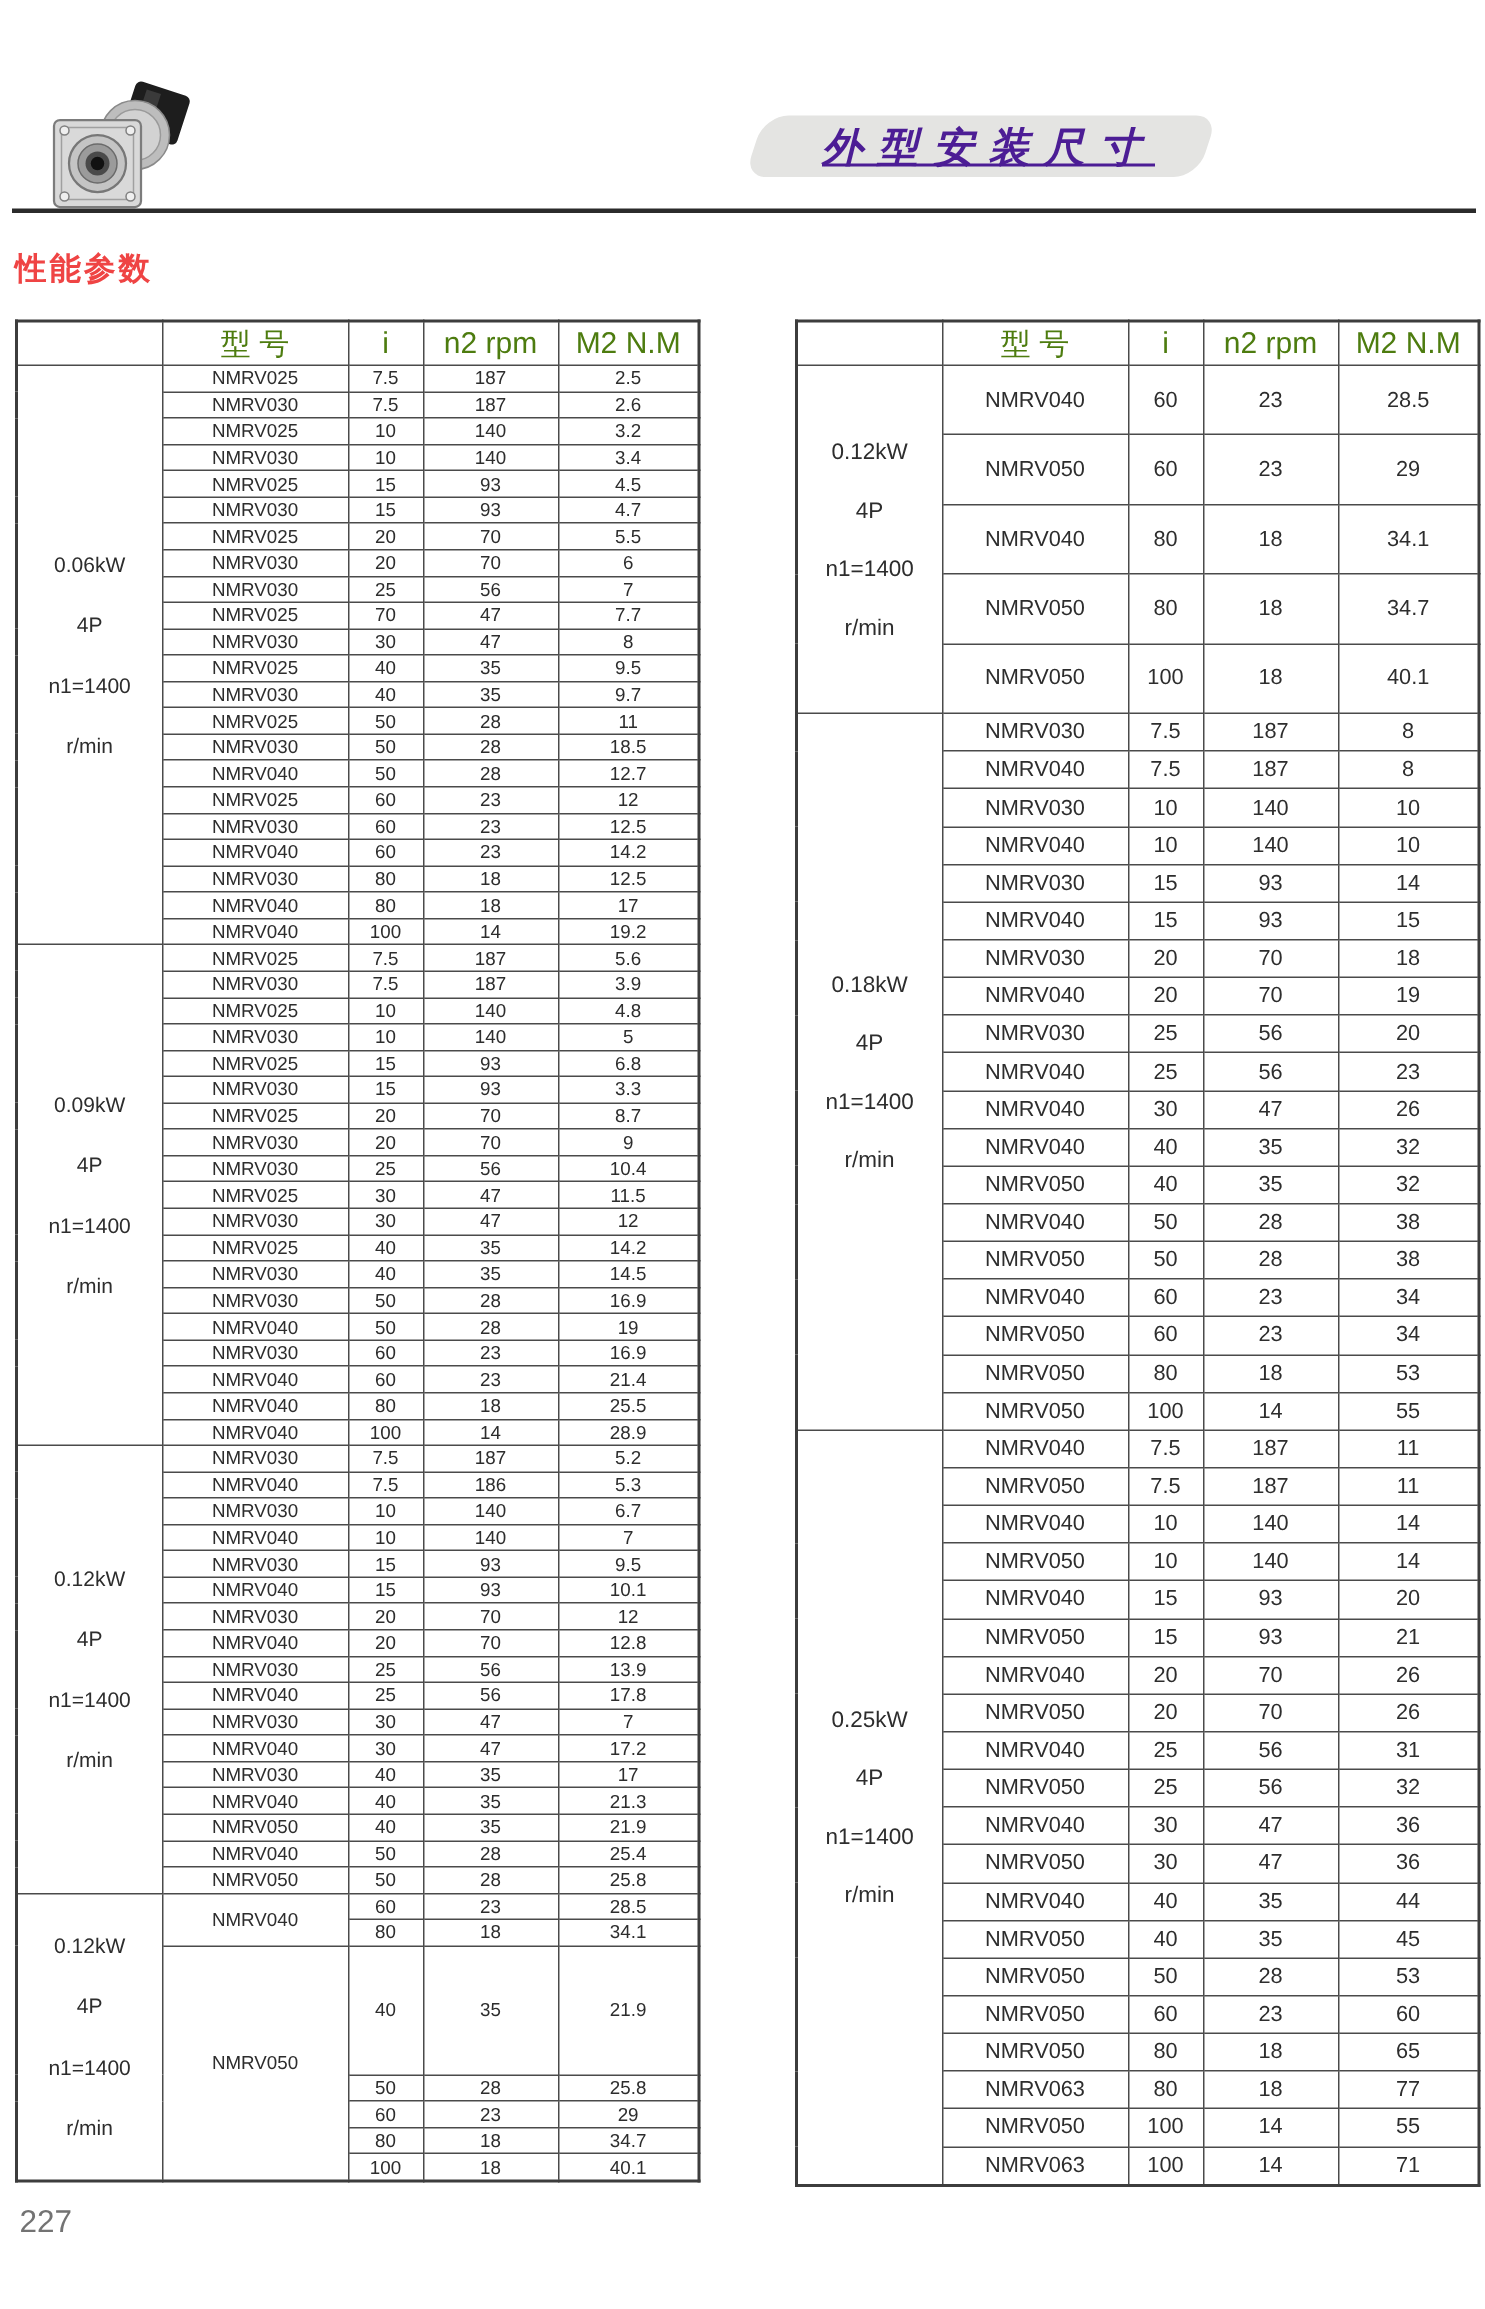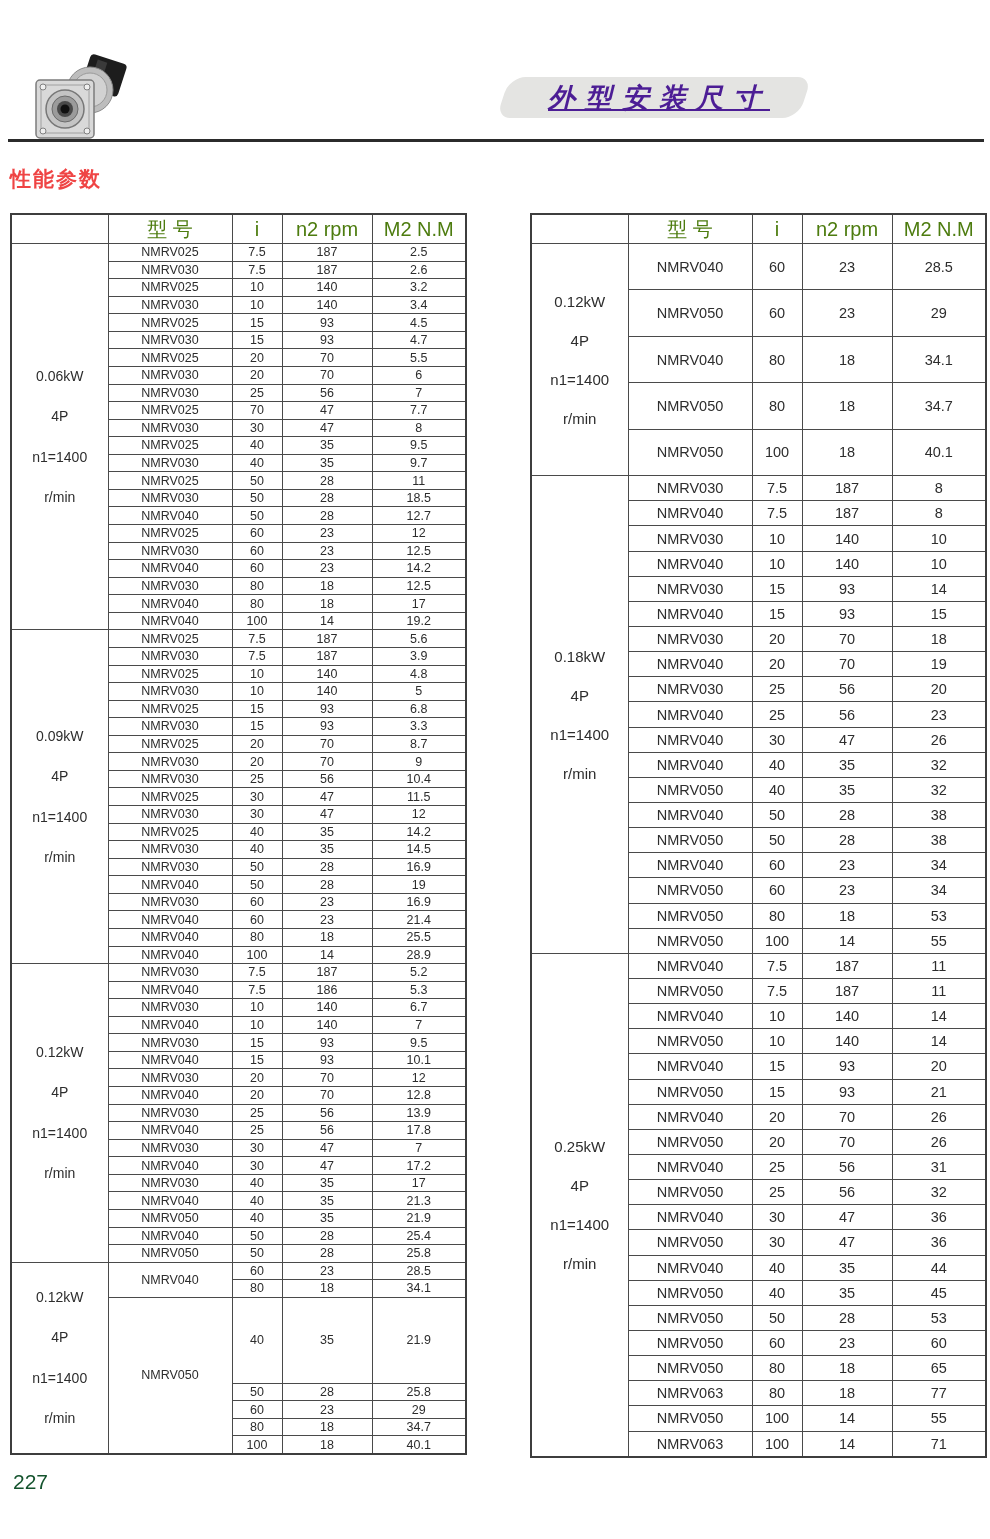--- a/index.html
+++ b/index.html
@@ -31,21 +31,21 @@
     border:1px solid #4a4a4a;text-align:center;vertical-align:middle;
     padding:0;overflow:hidden;white-space:nowrap;
   }
   table{border:2px solid #3d3d3d;}
   thead th{height:28px;font-weight:normal;font-size:20px;color:#4d7c0f;}
   .tbl-left td{font-size:12.5px;color:#2d2d2d;}
   .tbl-right td{font-size:14.5px;color:#2d2d2d;}
   .tbl-left td.group-label{font-size:14px;line-height:2.9;}
   .tbl-right td.group-label{font-size:15px;line-height:2.6;}
   .group-label{color:#1e1e1e;text-align:center;}
-  .page-number{position:absolute;left:13px;top:1470px;font-size:21px;color:#14532d;}
+  .page-number{position:absolute;left:13px;top:1470px;font-size:21px;color:#737373;}
 </style>
 </head>
 <body>
 
 <div class="photo-wrap">
   <svg width="95" height="92" viewBox="0 0 95 92" xmlns="http://www.w3.org/2000/svg">
 
     <g transform="rotate(18 70 26)">
       <rect x="52" y="8" width="38" height="34" rx="4" fill="#1d1d1d"></rect>
       <rect x="60" y="12" width="10" height="26" fill="#3a3a3a"></rect>

